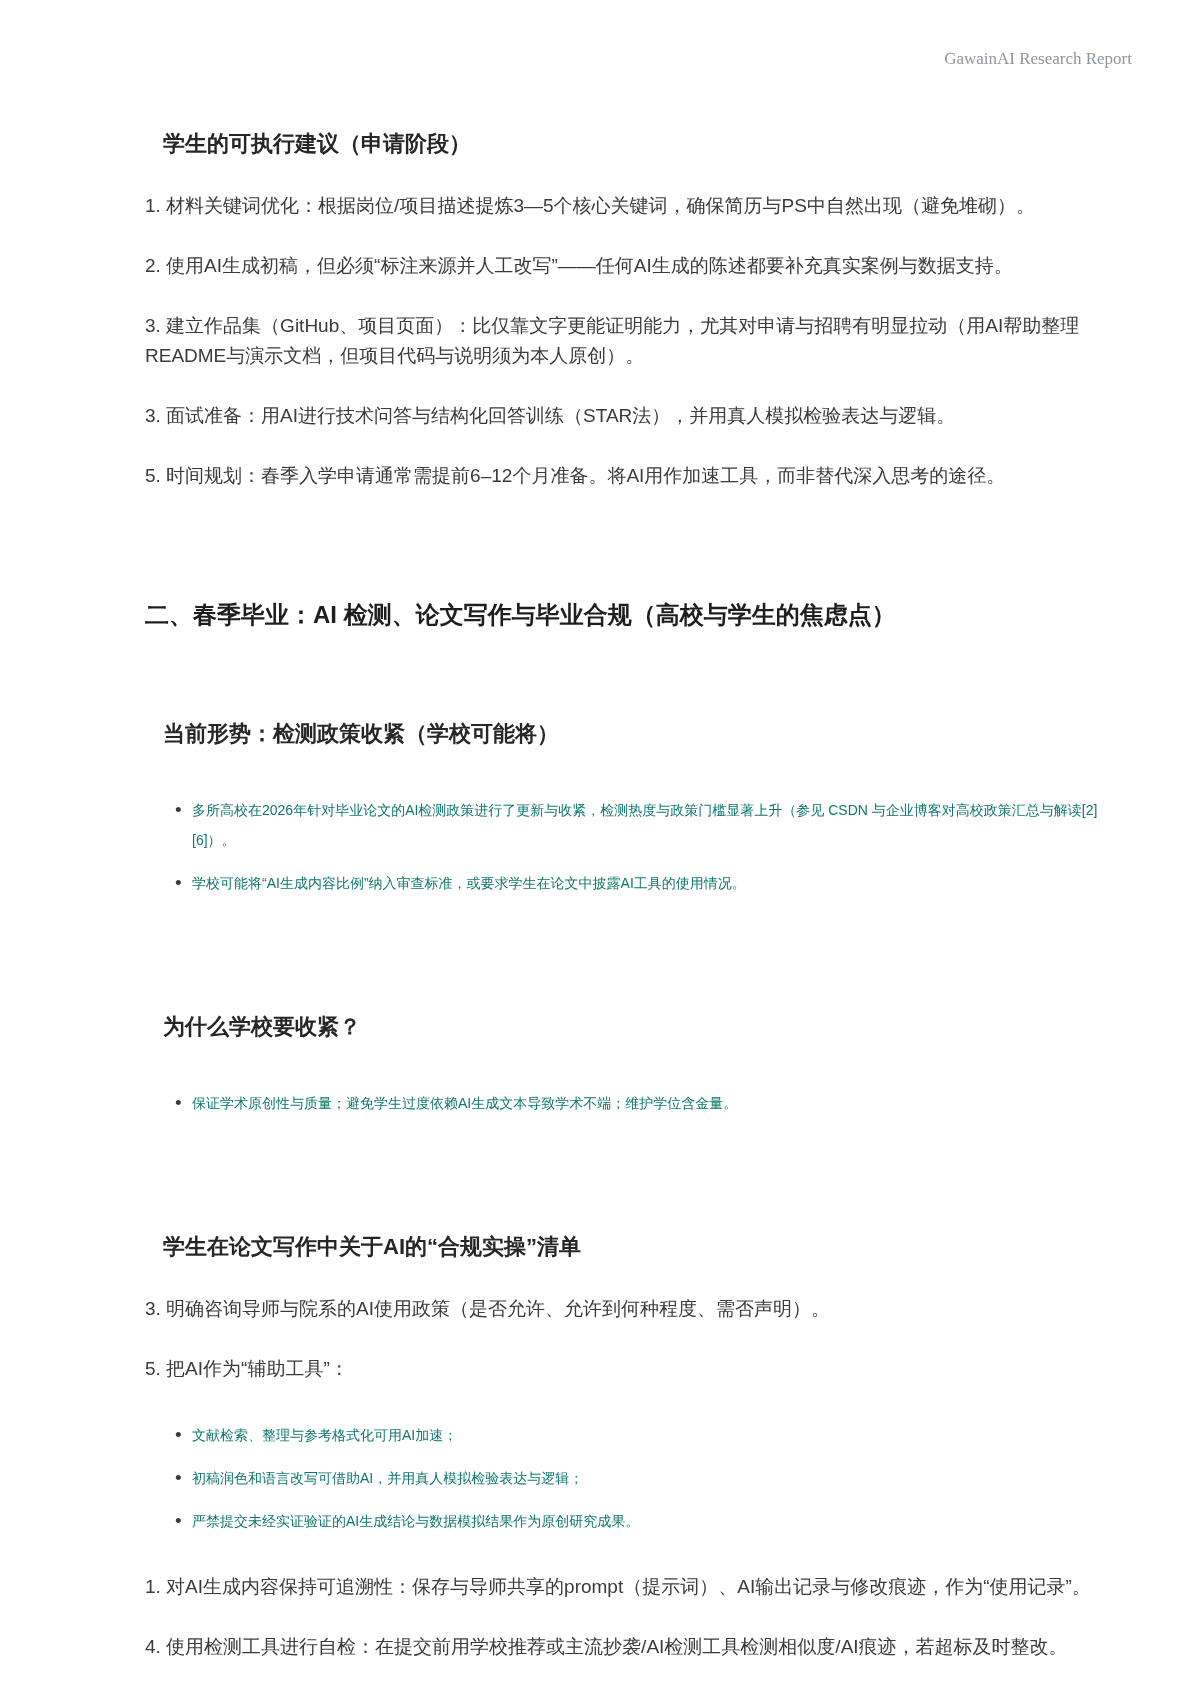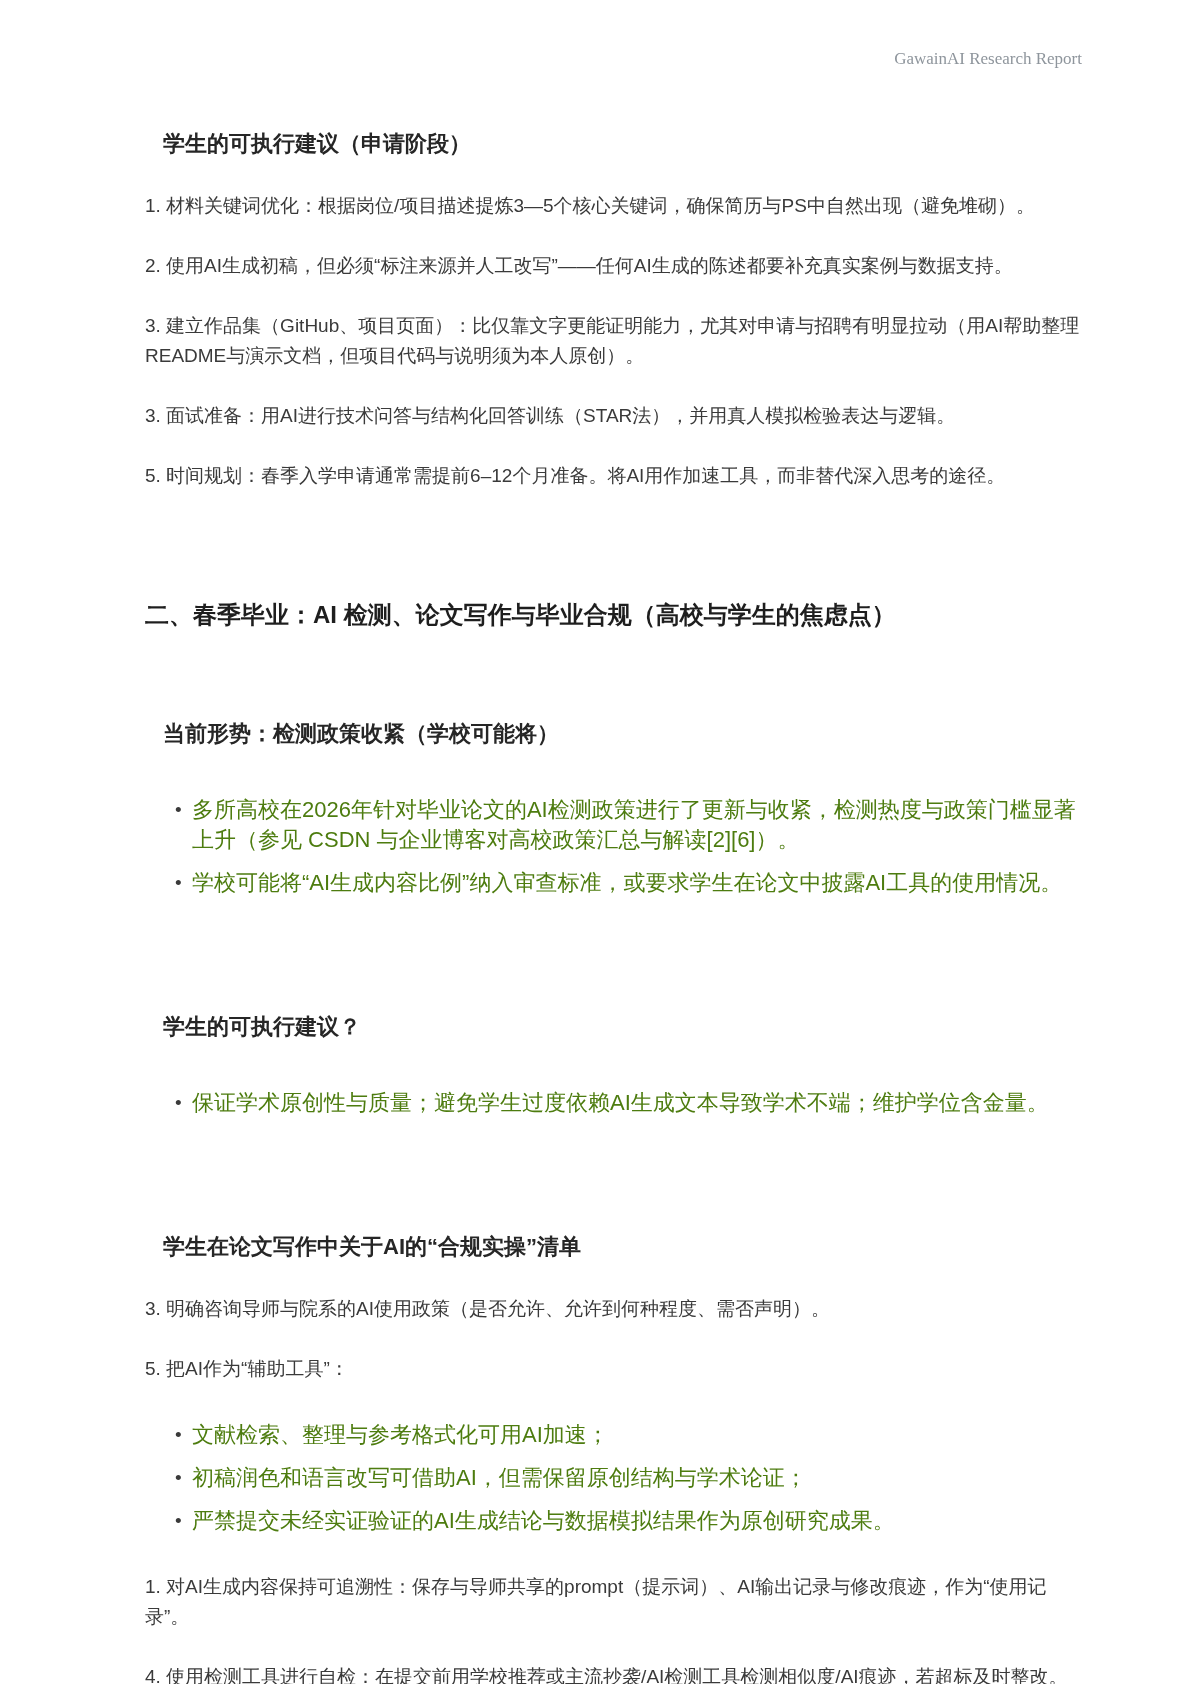--- a/index.html
+++ b/index.html
@@ -5,21 +5,21 @@
   html, body { margin: 0; padding: 0; background: #ffffff; }
   .page {
     position: relative;
     width: 1191px;
     height: 1684px;
     box-sizing: border-box;
     margin: 0 auto;
     background: #ffffff;
     display: flex;
     flex-direction: column;
-    padding: 48px 109px 46px 145px;
+    padding: 48px 59px 46px 145px;
     font-family: "Liberation Sans", "DejaVu Sans", sans-serif;
     color: #3a3a3a;
     overflow: hidden;
   }
   .page-header {
     text-align: right;
     font-family: "Liberation Serif", "DejaVu Serif", serif;
     font-size: 17px;
     line-height: 22px;
     color: #8e959c;
@@ -48,24 +48,24 @@
     color: #3a3a3a;
   }
   ul.bullets {
     list-style: none;
     margin: 16px 0;
     padding: 0 0 0 30px;
   }
   ul.bullets li {
     position: relative;
     padding-left: 17px;
-    font-size: 22px;
+    font-size: 14px;
     line-height: 30px;
     margin: 13px 0;
-    color: #4d7c0f;
+    color: #0f766e;
   }
   ul.bullets li::before {
     content: "•";
     position: absolute;
     left: 0;
     top: 0;
     font-size: 19px;
     color: #3a3a3a;
   }
   ul.bullets.sub { margin-top: 8px; margin-bottom: 8px; }
@@ -89,33 +89,33 @@
 
   <h1 class="chapter-heading">二、春季毕业：AI 检测、论文写作与毕业合规（高校与学生的焦虑点）</h1>
 
   <h2 class="section-heading">当前形势：检测政策收紧（学校可能将）</h2>
 
   <ul class="bullets">
     <li>多所高校在2026年针对毕业论文的AI检测政策进行了更新与收紧，检测热度与政策门槛显著上升（参见 CSDN 与企业博客对高校政策汇总与解读[2][6]）。</li>
     <li>学校可能将“AI生成内容比例”纳入审查标准，或要求学生在论文中披露AI工具的使用情况。</li>
   </ul>
 
-  <h2 class="section-heading">学生的可执行建议？</h2>
+  <h2 class="section-heading">为什么学校要收紧？</h2>
 
   <ul class="bullets">
     <li>保证学术原创性与质量；避免学生过度依赖AI生成文本导致学术不端；维护学位含金量。</li>
   </ul>
 
   <h2 class="section-heading">学生在论文写作中关于AI的“合规实操”清单</h2>
 
   <p class="num-item">3. 明确咨询导师与院系的AI使用政策（是否允许、允许到何种程度、需否声明）。</p>
   <p class="num-item">5. 把AI作为“辅助工具”：</p>
 
   <ul class="bullets sub">
     <li>文献检索、整理与参考格式化可用AI加速；</li>
-    <li>初稿润色和语言改写可借助AI，但需保留原创结构与学术论证；</li>
+    <li>初稿润色和语言改写可借助AI，并用真人模拟检验表达与逻辑；</li>
     <li>严禁提交未经实证验证的AI生成结论与数据模拟结果作为原创研究成果。</li>
   </ul>
 
   <p class="num-item">1. 对AI生成内容保持可追溯性：保存与导师共享的prompt（提示词）、AI输出记录与修改痕迹，作为“使用记录”。</p>
   <p class="num-item">4. 使用检测工具进行自检：在提交前用学校推荐或主流抄袭/AI检测工具检测相似度/AI痕迹，若超标及时整改。</p>
 
 </div>
 
 </body></html>

